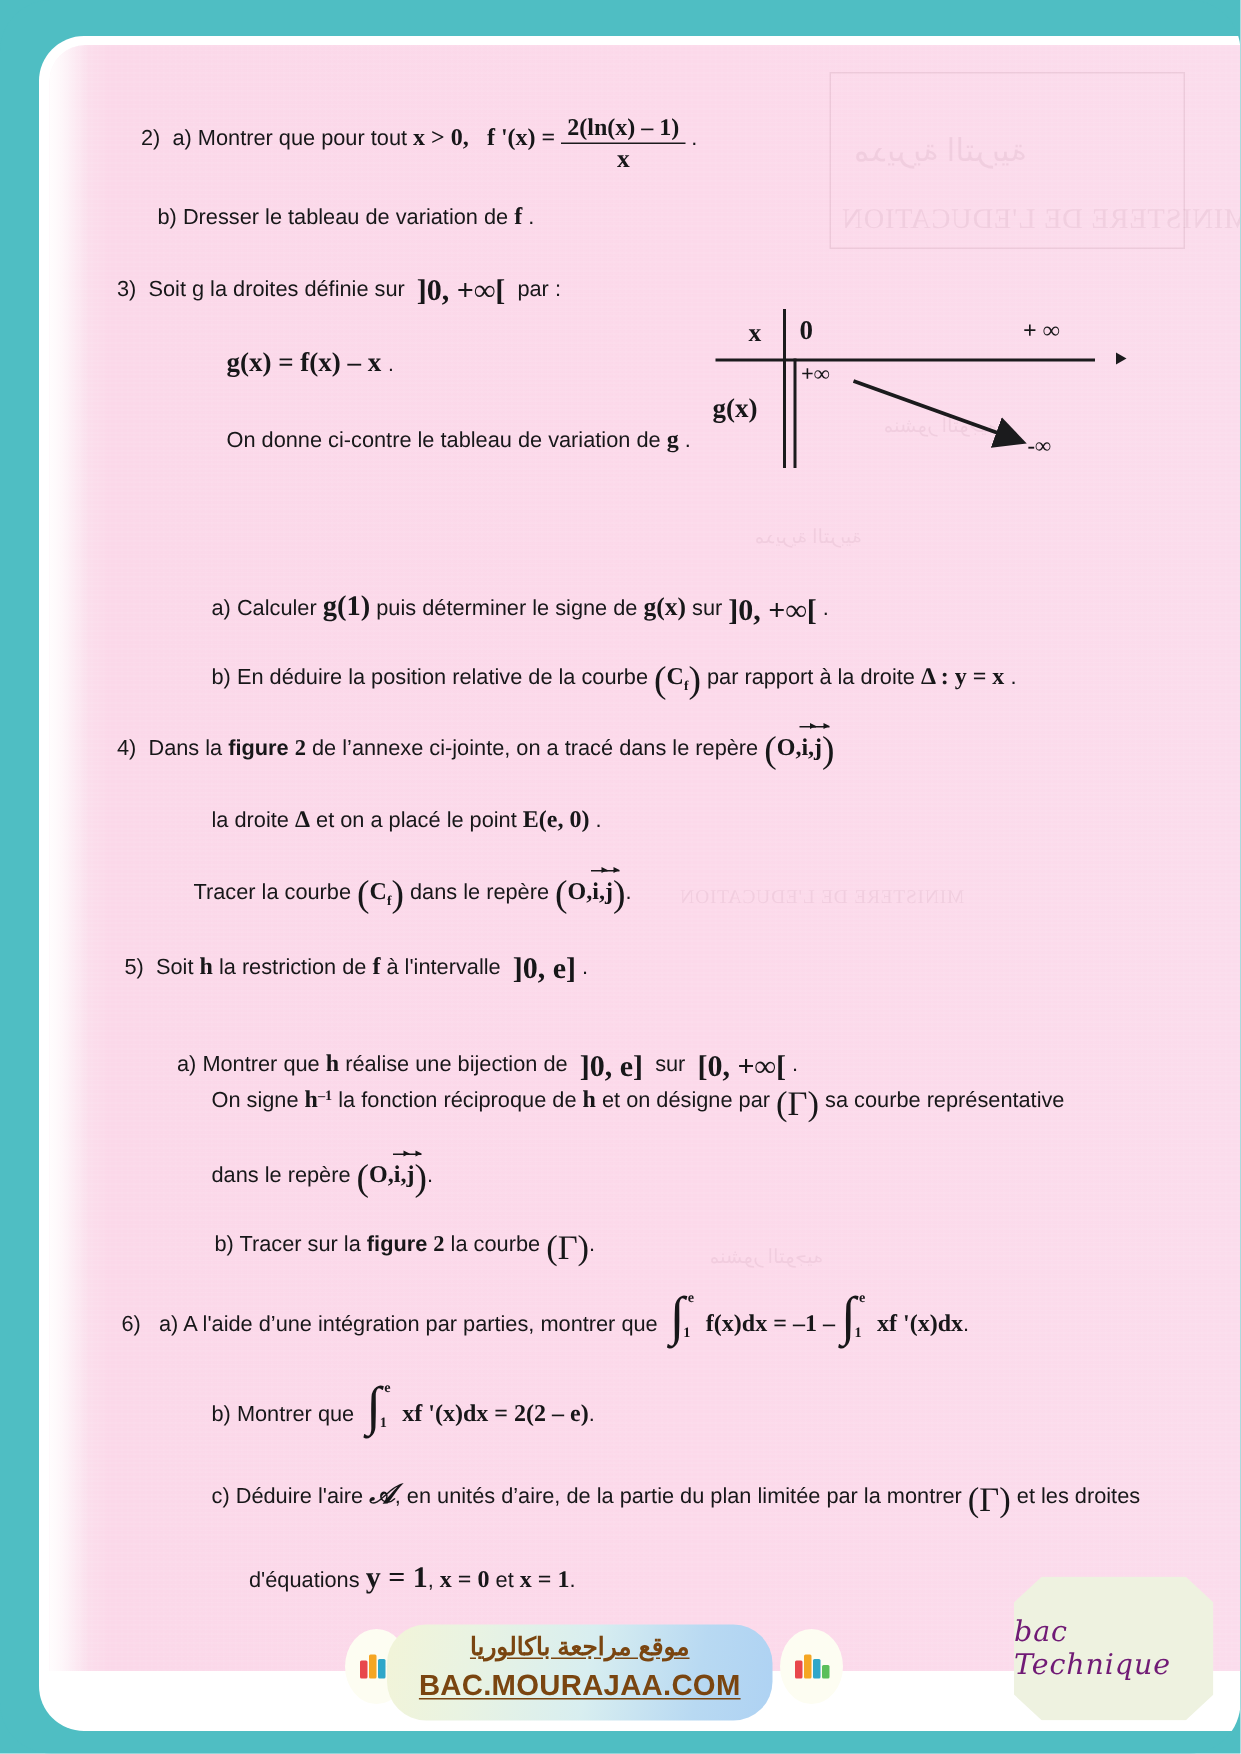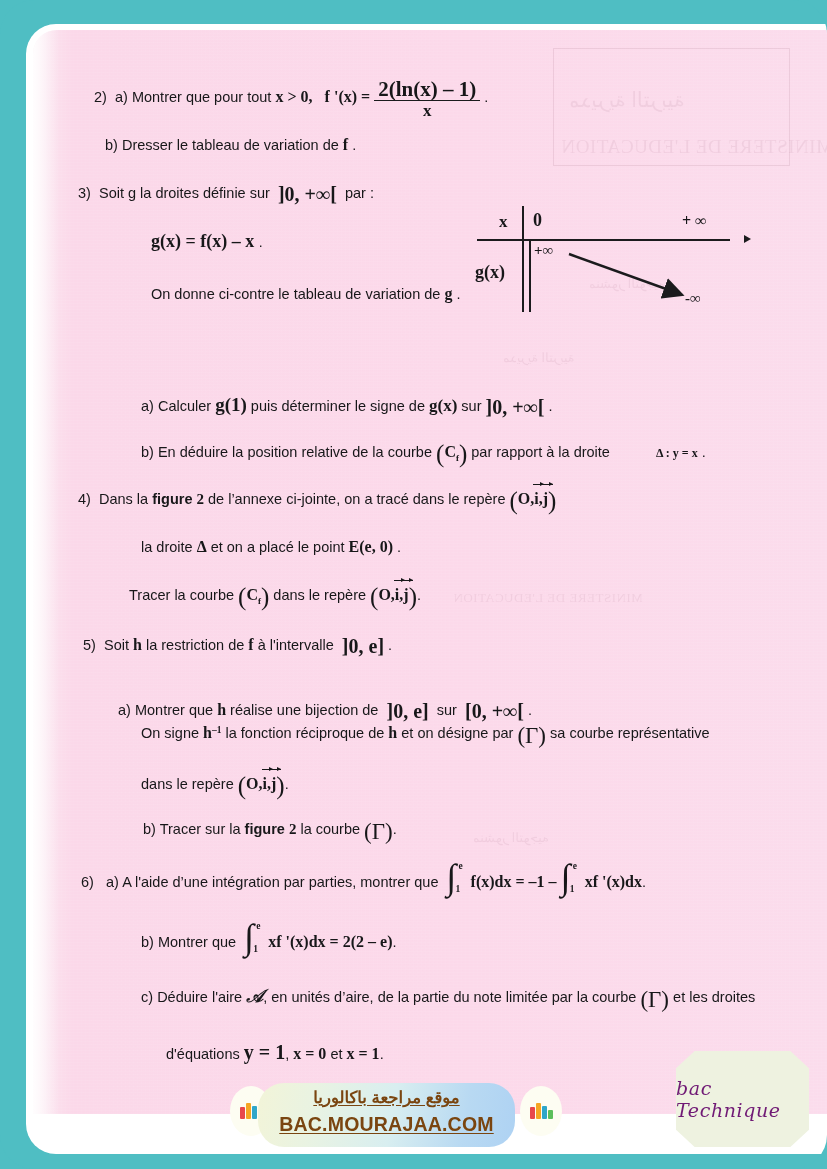--- a/index.html
+++ b/index.html
@@ -64,21 +64,21 @@
   
   #content{position:absolute;left:0;top:0;width:794px;height:1084px;color:#171719;}
   .ln{position:absolute;white-space:nowrap;font-size:14.5px;line-height:1.25;}
   .num{font-weight:400;}
   .mathser{font-family:"Liberation Serif", serif;font-weight:700;}
   b.fig{font-weight:700;}
 
   
   .frac{display:inline-block;vertical-align:-14px;text-align:center;
         font-family:"Liberation Serif", serif;font-weight:700;}
-  .frac .nu{display:block;padding:0 4px;font-size:21px;line-height:1.05;}
+  .frac .nu{display:block;padding:0 4px;font-size:16px;line-height:1.05;}
   .frac .de{display:block;border-top:1.6px solid #1b1b1d;padding:0 4px;font-size:17px;line-height:1.15;}
 
   .big{font-size:20px;font-family:"Liberation Serif", serif;font-weight:700;vertical-align:-3px;}
   .bigp{font-size:25px;font-family:"Liberation Serif", serif;font-weight:400;vertical-align:-5px;}
   .sub{font-size:9px;vertical-align:-4px;}
   .sup{font-size:9.5px;vertical-align:5px;}
 
   
   .vec{position:relative;display:inline-block;}
   .vec>.ar{position:absolute;left:-1px;top:-7px;width:11px;height:5px;}
@@ -215,21 +215,21 @@
         <span>sur</span>
         <span class="big">]0, +∞[</span>
         <span>.</span>
       </div>
 
       <div class="ln" style="left:108px;top:408px;">
         <span>b)</span>
         <span>En déduire la position relative de la courbe</span>
         <span class="bigp">(</span><span class="mathser" style="font-size:16px;">C</span><span class="mathser sub">f</span><span class="bigp">)</span>
         <span>par rapport à la droite</span>
-        <span class="mathser" style="font-size:12px;margin-left:42px;">Δ : y = x</span>
+        <span class="mathser" style="font-size:16px;">Δ : y = x</span>
         <span>.</span>
       </div>
 
       <div class="ln" style="left:45px;top:455px;">
         <span class="num">4)</span>&nbsp;
         <span>Dans la</span>
         <b class="fig">figure</b>
         <span class="mathser" style="font-size:15px;">2</span>
         <span>de l’annexe ci-jointe, on a tracé dans le repère</span>
         <span class="bigp">(</span><span class="mathser" style="font-size:16px;">O</span><span class="mathser" style="font-size:16px;">,</span><span class="vec mathser" style="font-size:16px;"><span class="ar"></span><span>i</span></span><span class="mathser" style="font-size:16px;">,</span><span class="vec mathser" style="font-size:16px;"><span class="ar"></span><span>j</span></span><span class="bigp">)</span>
@@ -323,21 +323,21 @@
           <span class="up">e</span>
           <span class="lo">1</span>
         </span>
         <span class="mathser" style="font-size:16px;">xf '(x)dx</span>
         <span class="mathser" style="font-size:16px;">= 2(2 – e)</span><span>.</span>
       </div>
 
       <div class="ln" style="left:108px;top:955px;">
         <span>c)</span>
         <span>Déduire l'aire</span>
-        <span style="font-family:'Liberation Serif',serif;font-style:italic;font-weight:700;font-size:18px;">𝒜</span><span>, en unités d’aire, de la partie du note limitée par la courbe</span>
+        <span style="font-family:'Liberation Serif',serif;font-style:italic;font-weight:700;font-size:18px;">𝒜</span><span>, en unités d’aire, de la partie du plan limitée par la montrer</span>
         <span class="bigp" style="font-size:23px;">(Γ)</span>
         <span>et les droites</span>
       </div>
 
       <div class="ln" style="left:133px;top:1010px;">
         <span>d'équations</span>
         <span class="mathser" style="font-size:20px;margin-top:40px;">y = 1</span><span>,</span>
         <span class="mathser" style="font-size:16px;">x = 0</span>
         <span>et</span>
         <span class="mathser" style="font-size:16px;">x = 1</span><span>.</span>

